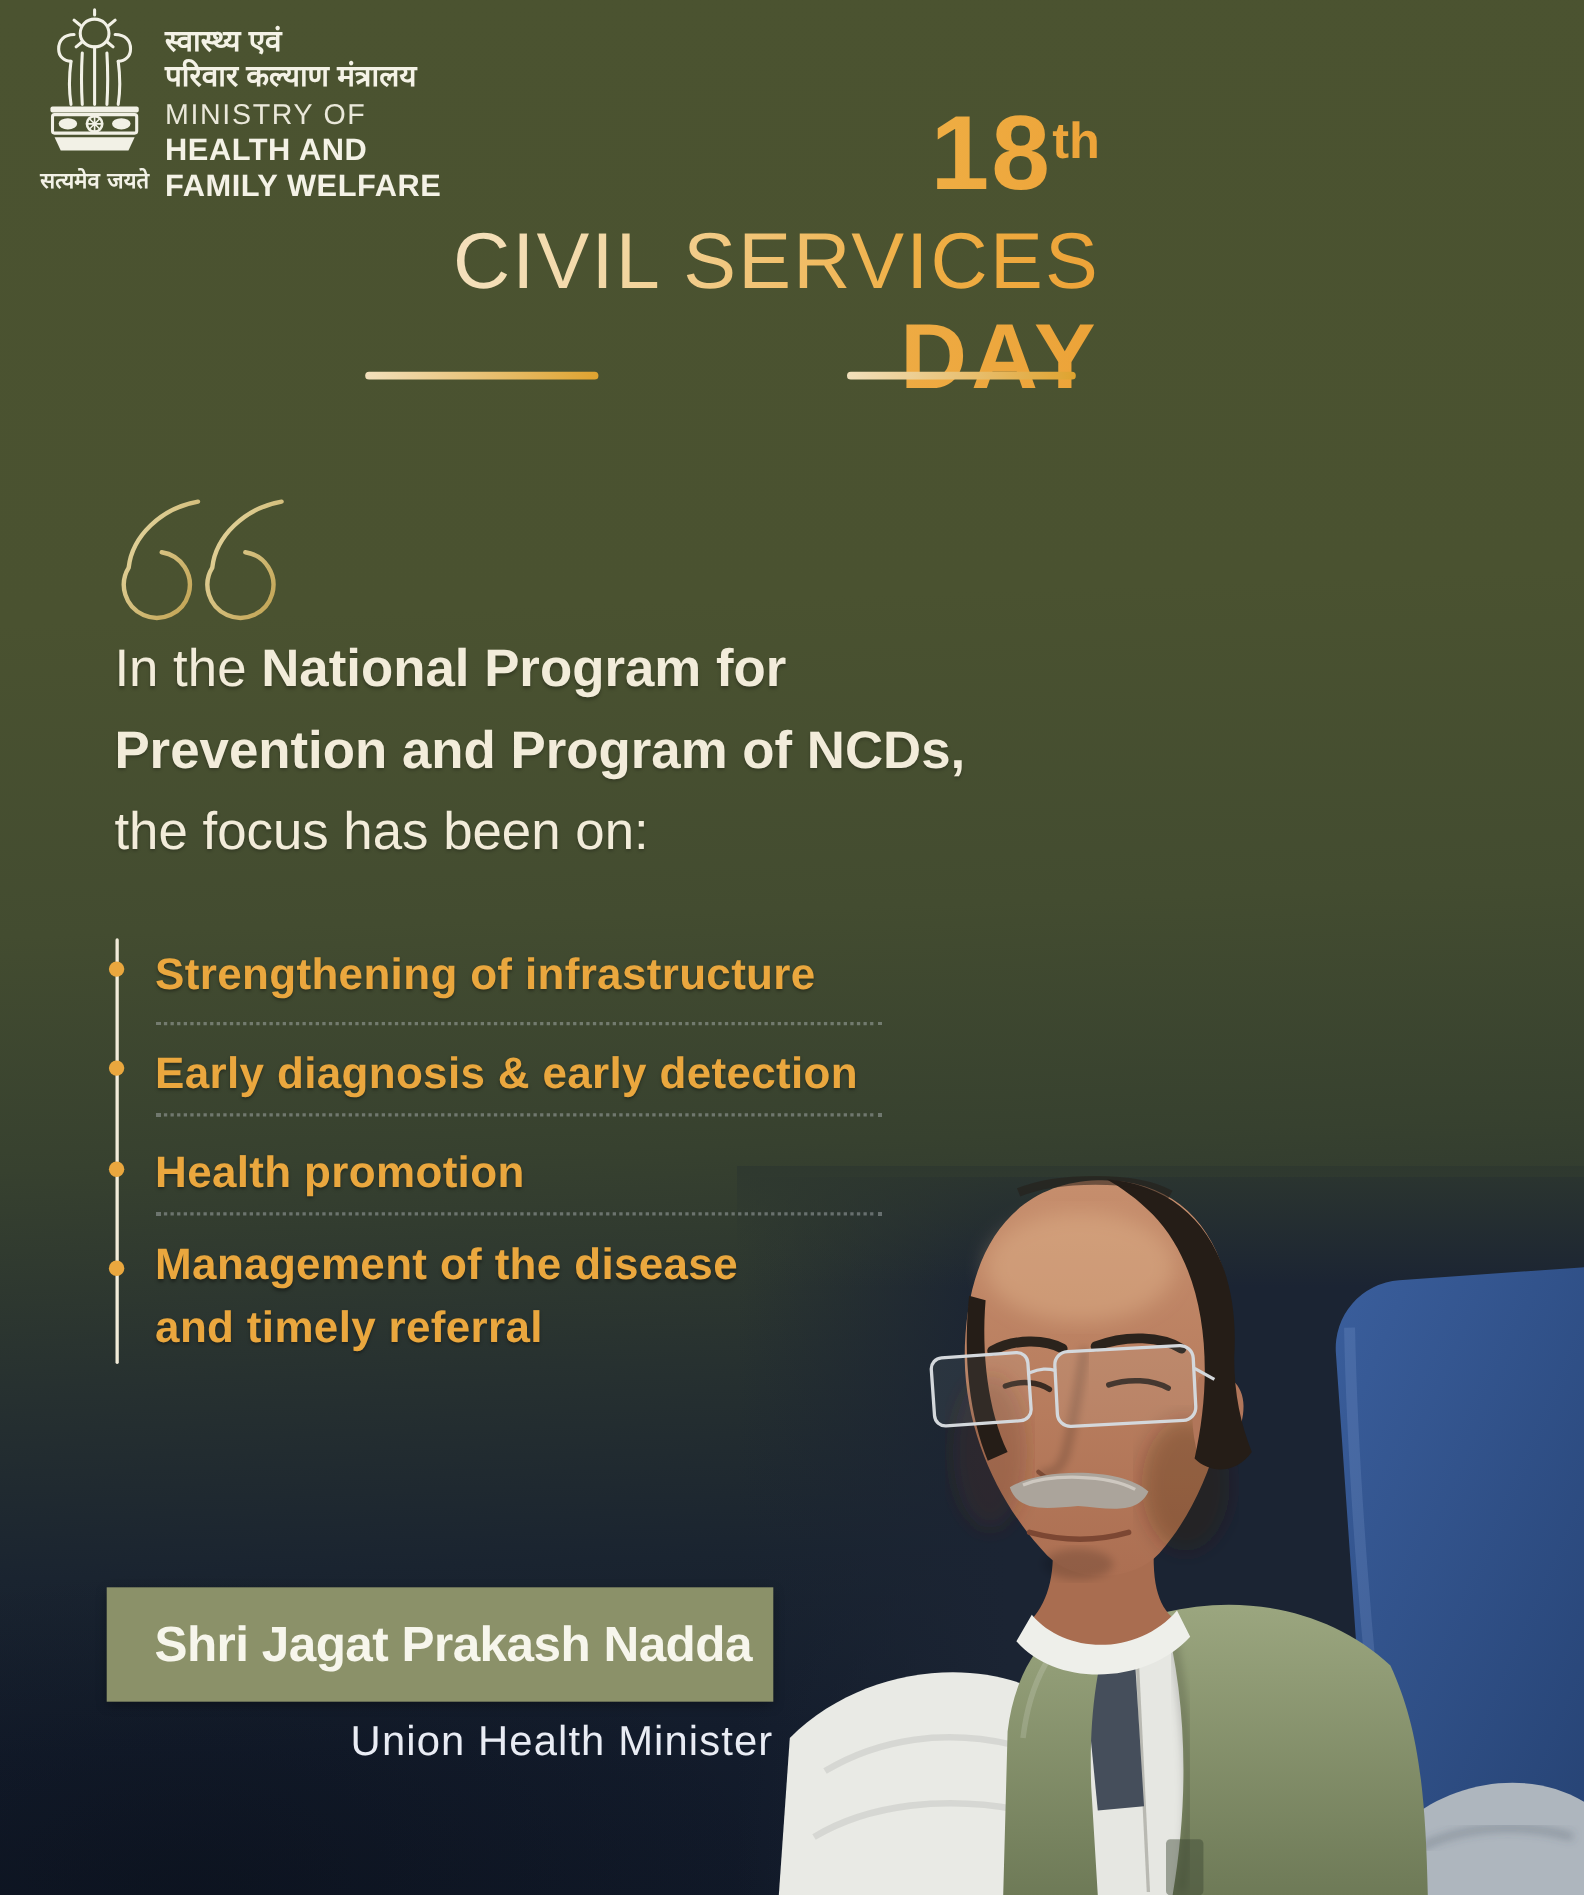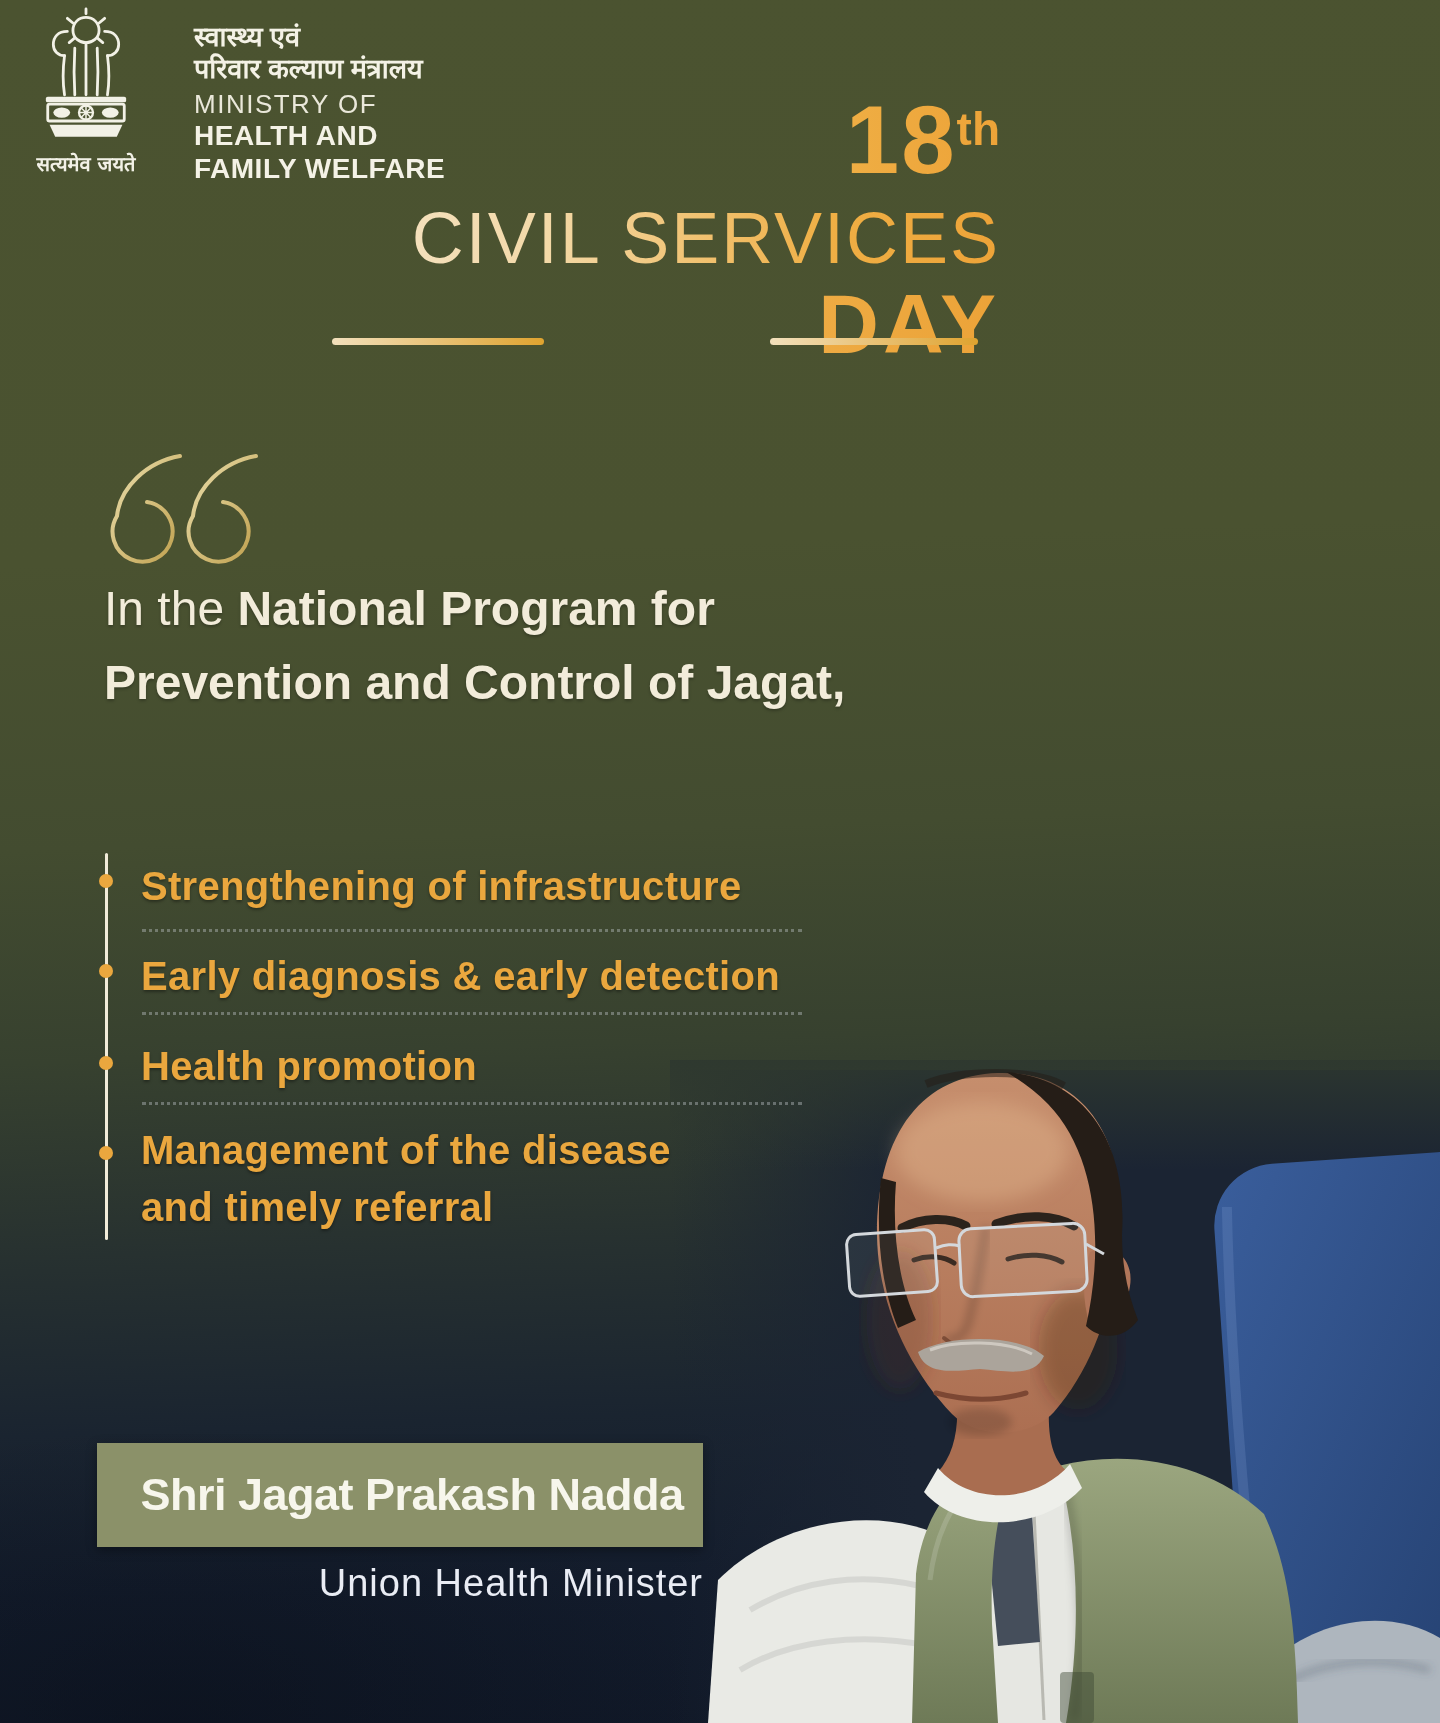--- a/index.html
+++ b/index.html
@@ -13,21 +13,21 @@
   .canvas::after{
     content:"";position:absolute;inset:0;pointer-events:none;
     background:radial-gradient(ellipse 900px 500px at 12% 100%, rgba(6,10,18,0.38), transparent 60%);
   }
   .hindi{font-family:"DejaVu Sans",sans-serif;}
 
   
   .emblem{position:absolute;left:30px;top:6px;width:112px;height:146px;}
   .motto{position:absolute;left:10px;top:150px;width:152px;text-align:center;
          font-size:20px;font-weight:700;color:#F2F1E6;}
-  .ministry{position:absolute;left:150px;top:22px;color:#F4F2E6;line-height:1.18;margin-left:44px;}
+  .ministry{position:absolute;left:150px;top:22px;color:#F4F2E6;line-height:1.18;}
   .ministry .hi{font-size:27px;font-weight:700;}
   .ministry .en-light{font-size:26px;font-weight:400;color:#EAE8DA;letter-spacing:1.5px;margin-top:3px;}
   .ministry .en-bold{font-size:28px;font-weight:700;letter-spacing:0.5px;}
 
   
   .title-block{position:absolute;left:300px;top:92px;width:700px;text-align:right;}
   .grad-cream-gold{color:#EFBE62;}
   @supports ((-webkit-background-clip:text) or (background-clip:text)){
     .grad-cream-gold{
       background:linear-gradient(90deg,#F5E6CC 0%,#F3D9A8 35%,#EFAF45 75%,#EDA338 100%);
@@ -224,21 +224,22 @@
           </linearGradient>
         </defs>
         <g stroke="url(#qg)" stroke-width="4" fill="none" stroke-linecap="round">
           <path d="M70 6 C36 12 10 38 7 66 A30 30 0 1 0 37 52"></path>
           <path d="M146 6 C112 12 86 38 83 66 A30 30 0 1 0 113 52"></path>
         </g>
       </svg>
     </div>
     <div class="quote-text">
       <div><span>In the </span><b>National Program for</b></div>
-      <div><b>Prevention and Control of Jagat,</b></div>
+      <div><b>Prevention and Program of NCDs,</b></div>
+      <div>the focus has been on:</div>
     </div>
 
     <div class="v-line"></div>
     <div class="dot" style="top:874px"></div>
     <div class="dot" style="top:964px"></div>
     <div class="dot" style="top:1056px"></div>
     <div class="dot" style="top:1146px"></div>
 
     <div class="f-item" style="top:858px">Strengthening of infrastructure</div>
     <div class="f-sep" style="top:929px"></div>

